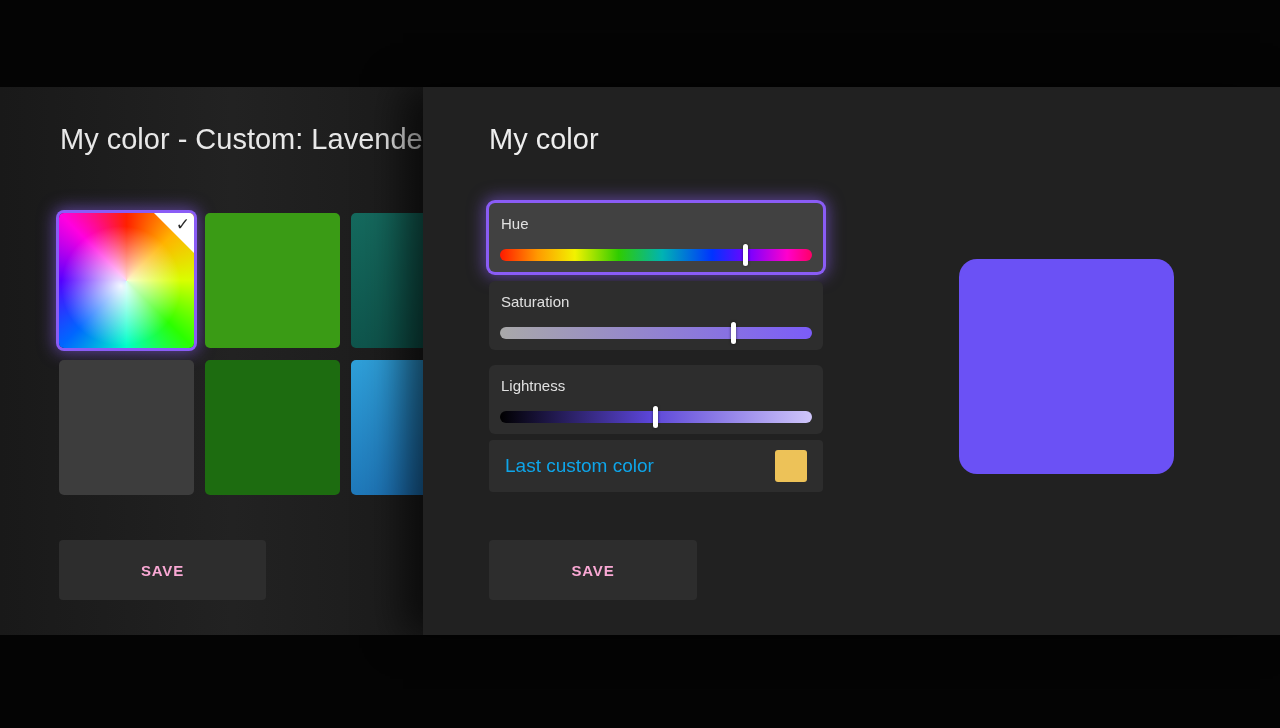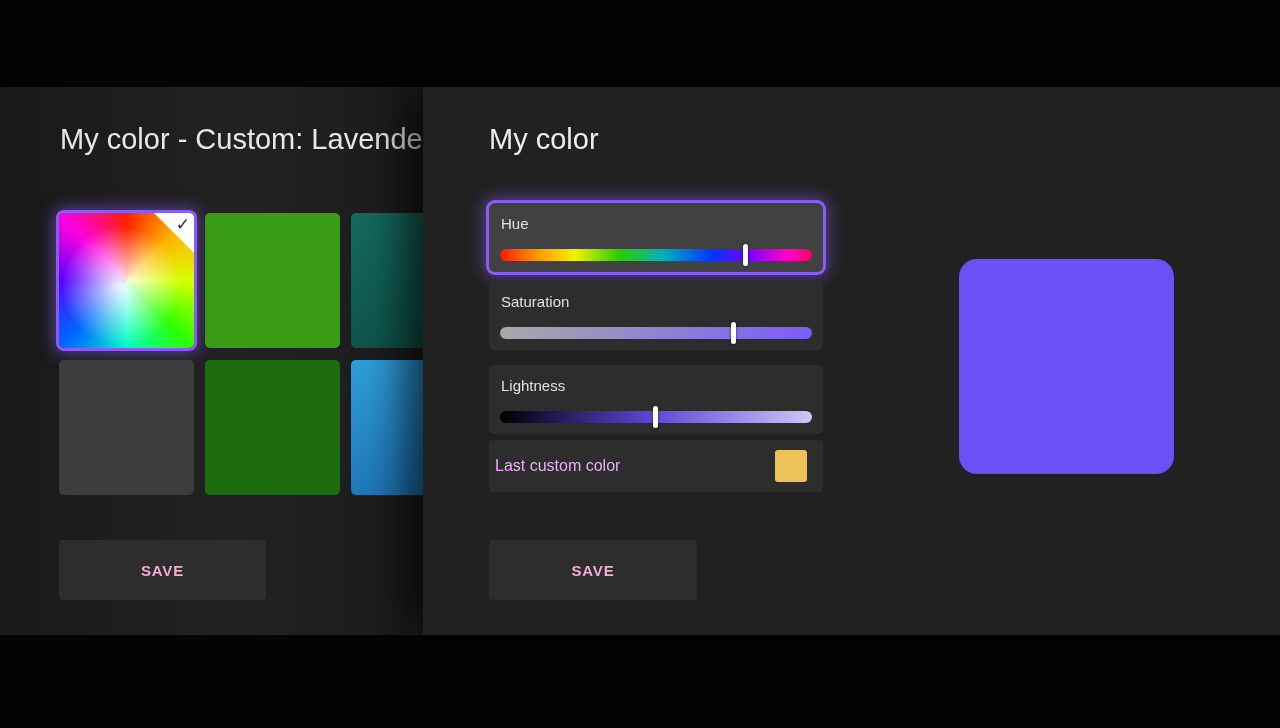--- a/index.html
+++ b/index.html
@@ -49,21 +49,21 @@
   .box-sat { top:194px; }
   .box-light { top:278px; }
   .slider-label { position:absolute; left:12px; top:12px; color:#e0e0e0; font-size:15px; }
   .track { position:absolute; left:11px; right:11px; top:46px; height:12px; border-radius:6px; }
   .thumb { position:absolute; top:-5px; width:5px; height:22px; margin-left:-3px;
            background:#ffffff; border-radius:3px; box-shadow:0 0 3px rgba(0,0,0,.6); }
 
   .last-custom { position:absolute; left:66px; top:353px; width:334px; height:52px;
                  background:#2d2d2d; border-radius:4px; display:flex; align-items:center;
                  cursor:pointer; }
-  .last-custom .lc-label { color:#f0abfc; font-size:16px; margin-left:6px; flex:1; }
+  .last-custom .lc-label { color:#0ea5e9; font-size:19px; margin-left:16px; flex:1; }
   .lc-swatch { width:32px; height:32px; border-radius:3px; margin-right:16px; }
 
   .panel-right .save-btn { left:66px; top:453px; width:208px; height:60px; }
 
   .preview { position:absolute; left:536px; top:172px; width:215px; height:215px;
              border-radius:18px; }
   .preview-name { position:absolute; left:536px; top:415px; width:215px;
                   text-align:center; color:#f2f2f2; font-size:21px; }
 </style>
 </head>

